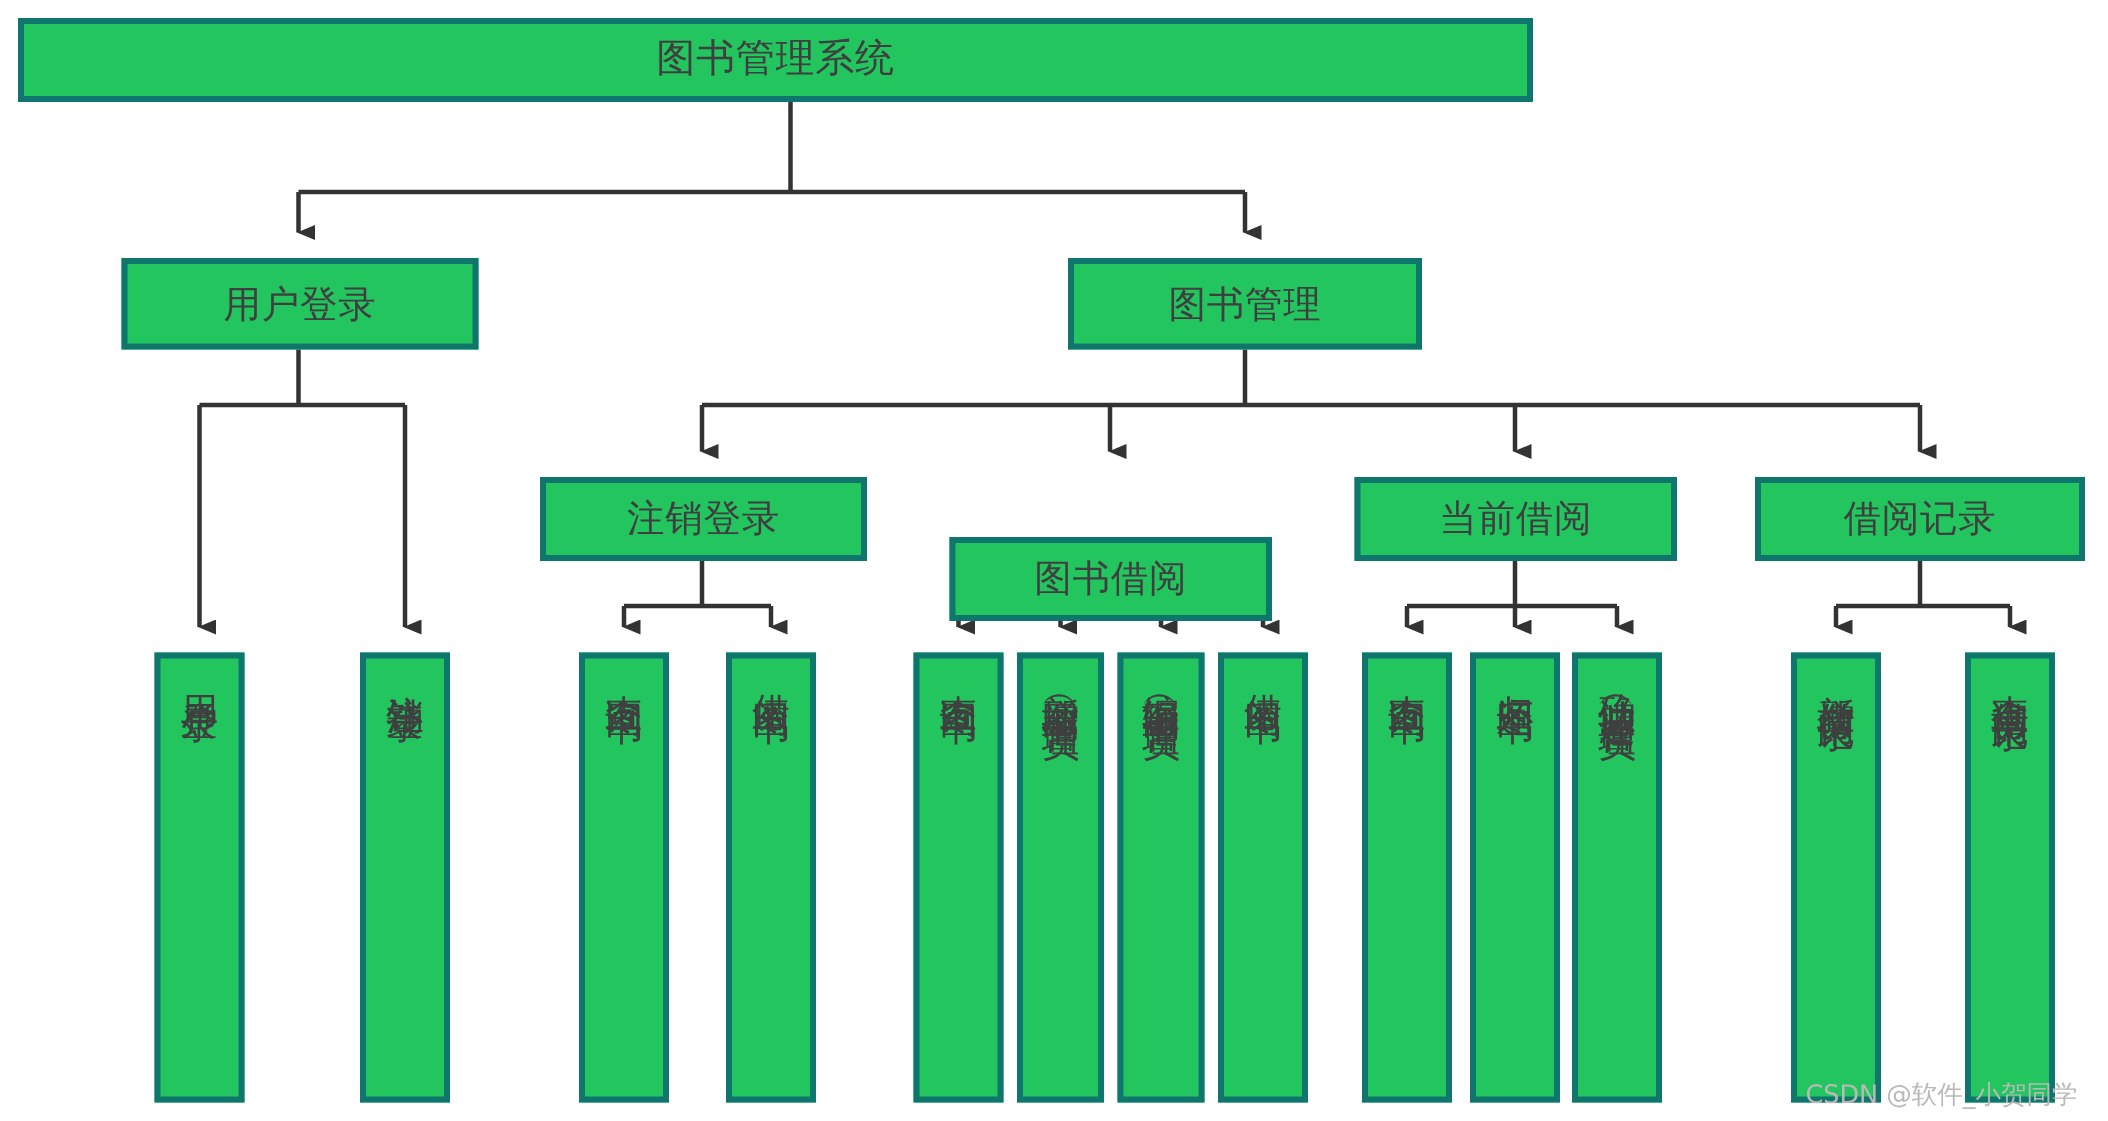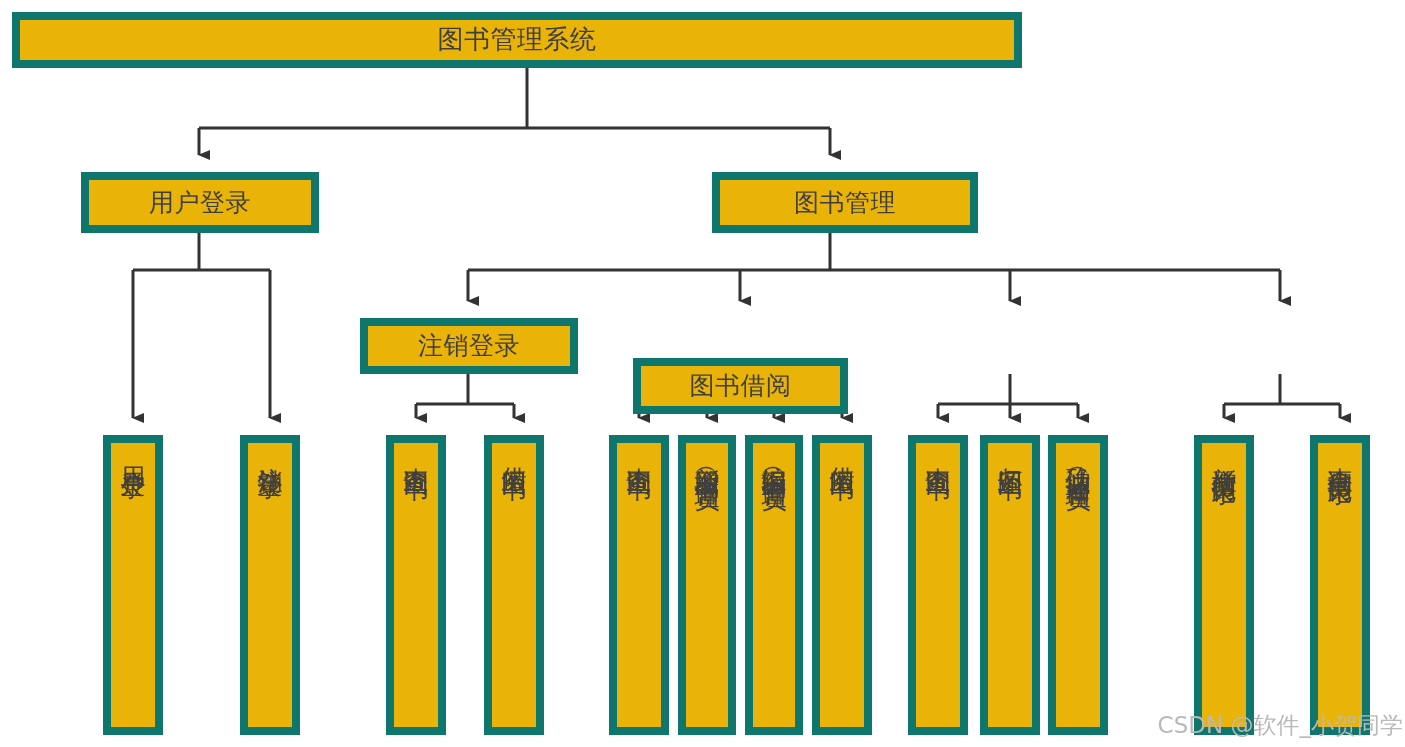--- a/index.html
+++ b/index.html
@@ -21,22 +21,22 @@
     position: absolute;
     left: 0;
     top: 0;
     width: 1405px;
     height: 747px;
     pointer-events: none;
   }
   .node {
     position: absolute;
     box-sizing: border-box;
-    border: 8px solid #0f766e;
-    background: #eab308;
+    border: 4px solid #0f766e;
+    background: #22c55e;
     display: flex;
     align-items: center;
     justify-content: center;
     color: #3f3f3f;
   }
   .node .lbl {
     display: block;
     text-align: center;
     line-height: 1.12;
     letter-spacing: 0.5px;
@@ -56,23 +56,23 @@
   .node.v .lbl {
     writing-mode: vertical-rl;
     text-orientation: upright;
     font-size: 25px;
     line-height: 1.0;
     letter-spacing: 3px;
     white-space: nowrap;
   }
   #watermark {
     position: absolute;
-    right: 2px;
+    right: 20px;
     bottom: 6px;
-    font-size: 23px;
+    font-size: 17px;
     color: #b9b9b9;
     font-family: "DejaVu Sans", "Liberation Sans", sans-serif;
     white-space: nowrap;
     pointer-events: none;
   }
 </style>
 </head>
 <body>
 
 <div id="canvas">
@@ -127,29 +127,35 @@
     </g>
   </svg>
 
   <div class="node root h" style="left:12px; top:12px; width:1010px; height:56px;">
     <span class="lbl">图书管理系统</span>
   </div>
 
   <div class="node h" style="left:81px; top:172px; width:238px; height:61px;">
     <span class="lbl">用户登录</span>
   </div>
-  <div class="node h" style="left:712px; top:172px; width:266px; height:61px;">
+  <div class="node h" style="left:712px; top:172px; width:236px; height:61px;">
     <span class="lbl">图书管理</span>
   </div>
 
   <div class="node h" style="left:360px; top:318px; width:218px; height:56px;">
     <span class="lbl">注销登录</span>
   </div>
   <div class="node h" style="left:633px; top:318px; width:215px; height:56px;margin-top:40px;">
     <span class="lbl">图书借阅</span>
+  </div>
+  <div class="node h" style="left:903px; top:318px; width:215px; height:56px;">
+    <span class="lbl">当前借阅</span>
+  </div>
+  <div class="node h" style="left:1170px; top:318px; width:220px; height:56px;">
+    <span class="lbl">借阅记录</span>
   </div>
 
   <div class="node v" style="left:103px; top:435px; width:60px; height:300px;">
     <span class="lbl">用户登录</span>
   </div>
   <div class="node v" style="left:240px; top:435px; width:60px; height:300px;">
     <span class="lbl">注销登录</span>
   </div>
   <div class="node v" style="left:386px; top:435px; width:60px; height:300px;">
     <span class="lbl">查询图书</span>

